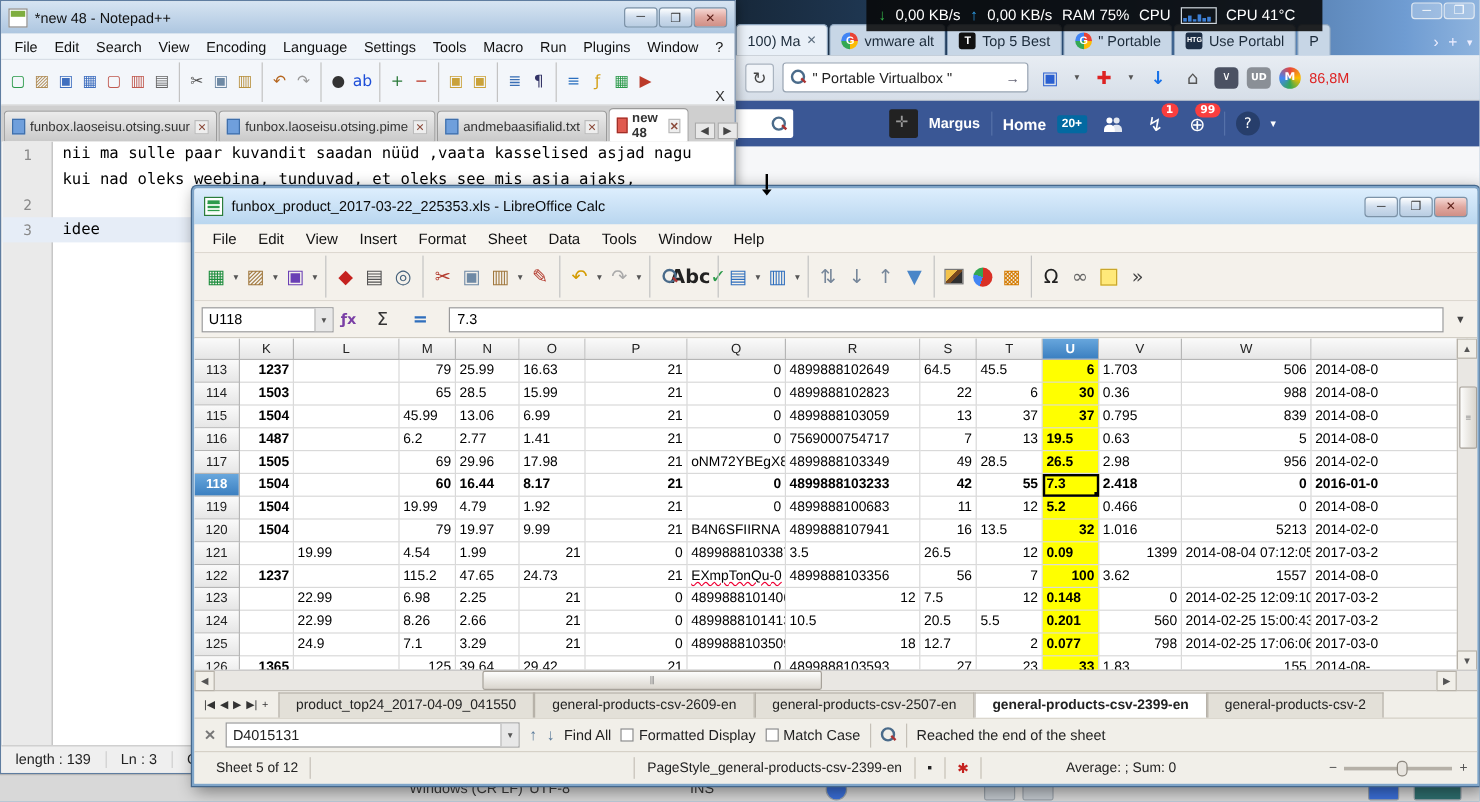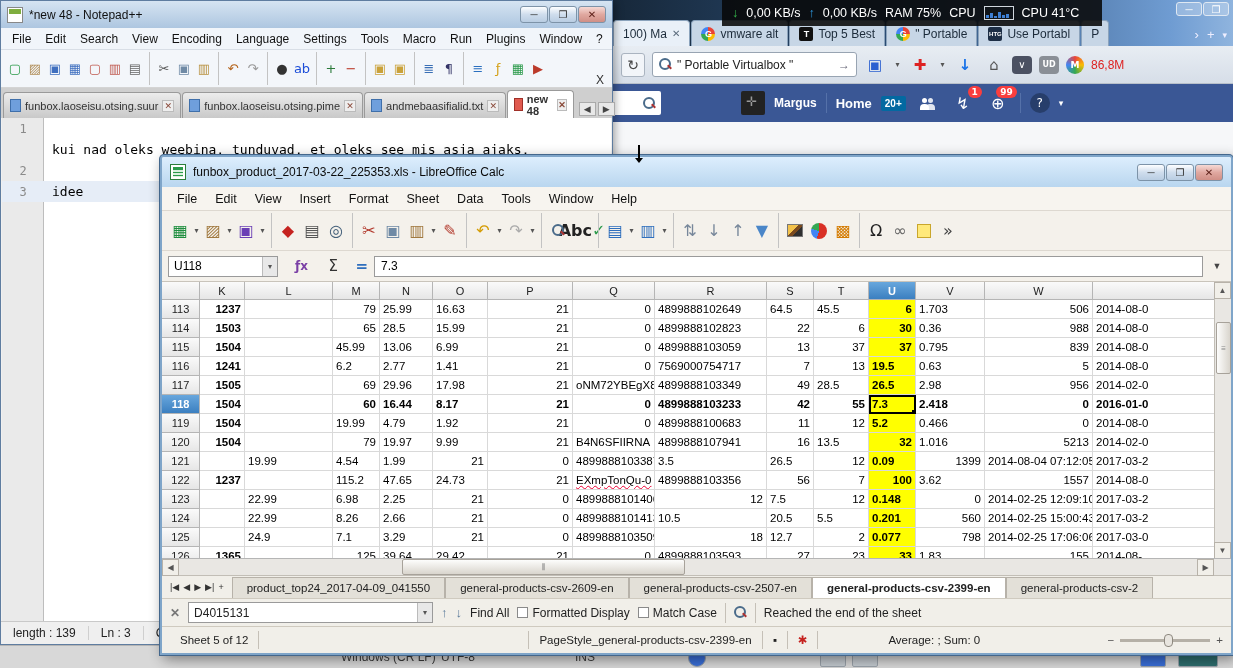--- a/index.html
+++ b/index.html
@@ -139,21 +139,21 @@
   .abc i { color:#2b9a4a; font-style:normal; }
   .pie { width:16px; height:16px; border-radius:50%;
     background:conic-gradient(#d93025 0 55%, #4285f4 55% 80%, #34a853 80% 100%); }
   .note { width:14px; height:14px; background:#ffe97a; border:1px solid #c9a62c; }
   .imgico { width:16px; height:13px; border:1px solid #777; background:linear-gradient(135deg,#f3c24a 40%,#7a4a1e 40% 60%,#2f2f2f 60%); }
   #calc-formula { height:31px; display:flex; align-items:center; background:#f4f1eb;
     border-bottom:1px solid #c9c4bb; padding:0 6px; gap:6px; }
   #name-box { width:110px; height:21px; background:#fff; border:1px solid #9a9a9a;
     display:flex; align-items:center; font-size:12px; padding-left:5px; }
   #name-box .dd { margin-left:auto; border-left:1px solid #bbb; height:100%; width:15px; align-items:center; background:#e8e8e8; }
-  .fico { font-family:"DejaVu Sans", sans-serif; font-size:15px; color:#333; width:24px; text-align:right; }
+  .fico { font-family:"DejaVu Sans", sans-serif; font-size:15px; color:#333; width:24px; text-align:left; }
   #formula-input { flex:1; height:21px; background:#fff; border:1px solid #9a9a9a;
     font-size:12px; display:flex; align-items:center; padding-left:6px; }
   #formula-exp { width:16px; text-align:center; font-size:9px; color:#444; }
 
   #gridwrap { position:relative; height:277px; background:#fff; overflow:hidden; border-bottom:1px solid #b5b5b5; }
   #grid { position:absolute; left:0; top:0; }
   .grow { display:flex; }
   .ch, .corner, .rh { background:linear-gradient(#fafafa,#e6e6e6); border-right:1px solid #b5b5b5;
     border-bottom:1px solid #b5b5b5; font-size:11px; color:#222;
     display:flex; align-items:center; justify-content:center; flex:none; }
@@ -398,20 +398,21 @@
         <span id="npp-tabscroll">
         <span>◀</span>
         <span>▶</span>
       </span>
     </div>
     <div id="npp-editor">
       <div id="npp-gutter"></div>
       <div id="npp-lines">
           <span class="ed-row" style="display: flex;">
             <span class="ed-num">1</span>
+            <span class="ed-text">nii ma sulle paar kuvandit saadan nüüd ,vaata kasselised asjad nagu</span>
           </span>
           <span class="ed-row" style="display: flex;">
             <span class="ed-num"></span>
             <span class="ed-text">kui nad oleks weebina, tunduvad, et oleks see mis asja ajaks,</span>
           </span>
           <span class="ed-row" style="display: flex;">
             <span class="ed-num">2</span>
             <span class="ed-text"></span>
           </span>
           <span class="ed-row hl" style="display: flex;">
@@ -664,21 +665,21 @@
             <span class="cell r" style="width: 108px;">
               <span>839</span>
             </span>
             <span class="cell" style="width: 130px;">
               <span>2014-08-0</span>
             </span>
           </span>
           <span class="grow" style="display: flex;">
             <span class="rh">116</span>
             <span class="cell r b" style="width: 45px;">
-              <span>1241</span>
+              <span>1487</span>
             </span>
             <span class="cell" style="width: 88px;">
               <span></span>
             </span>
             <span class="cell" style="width: 47px;">
               <span>6.2</span>
             </span>
             <span class="cell" style="width: 53px;">
               <span>2.77</span>
             </span>

